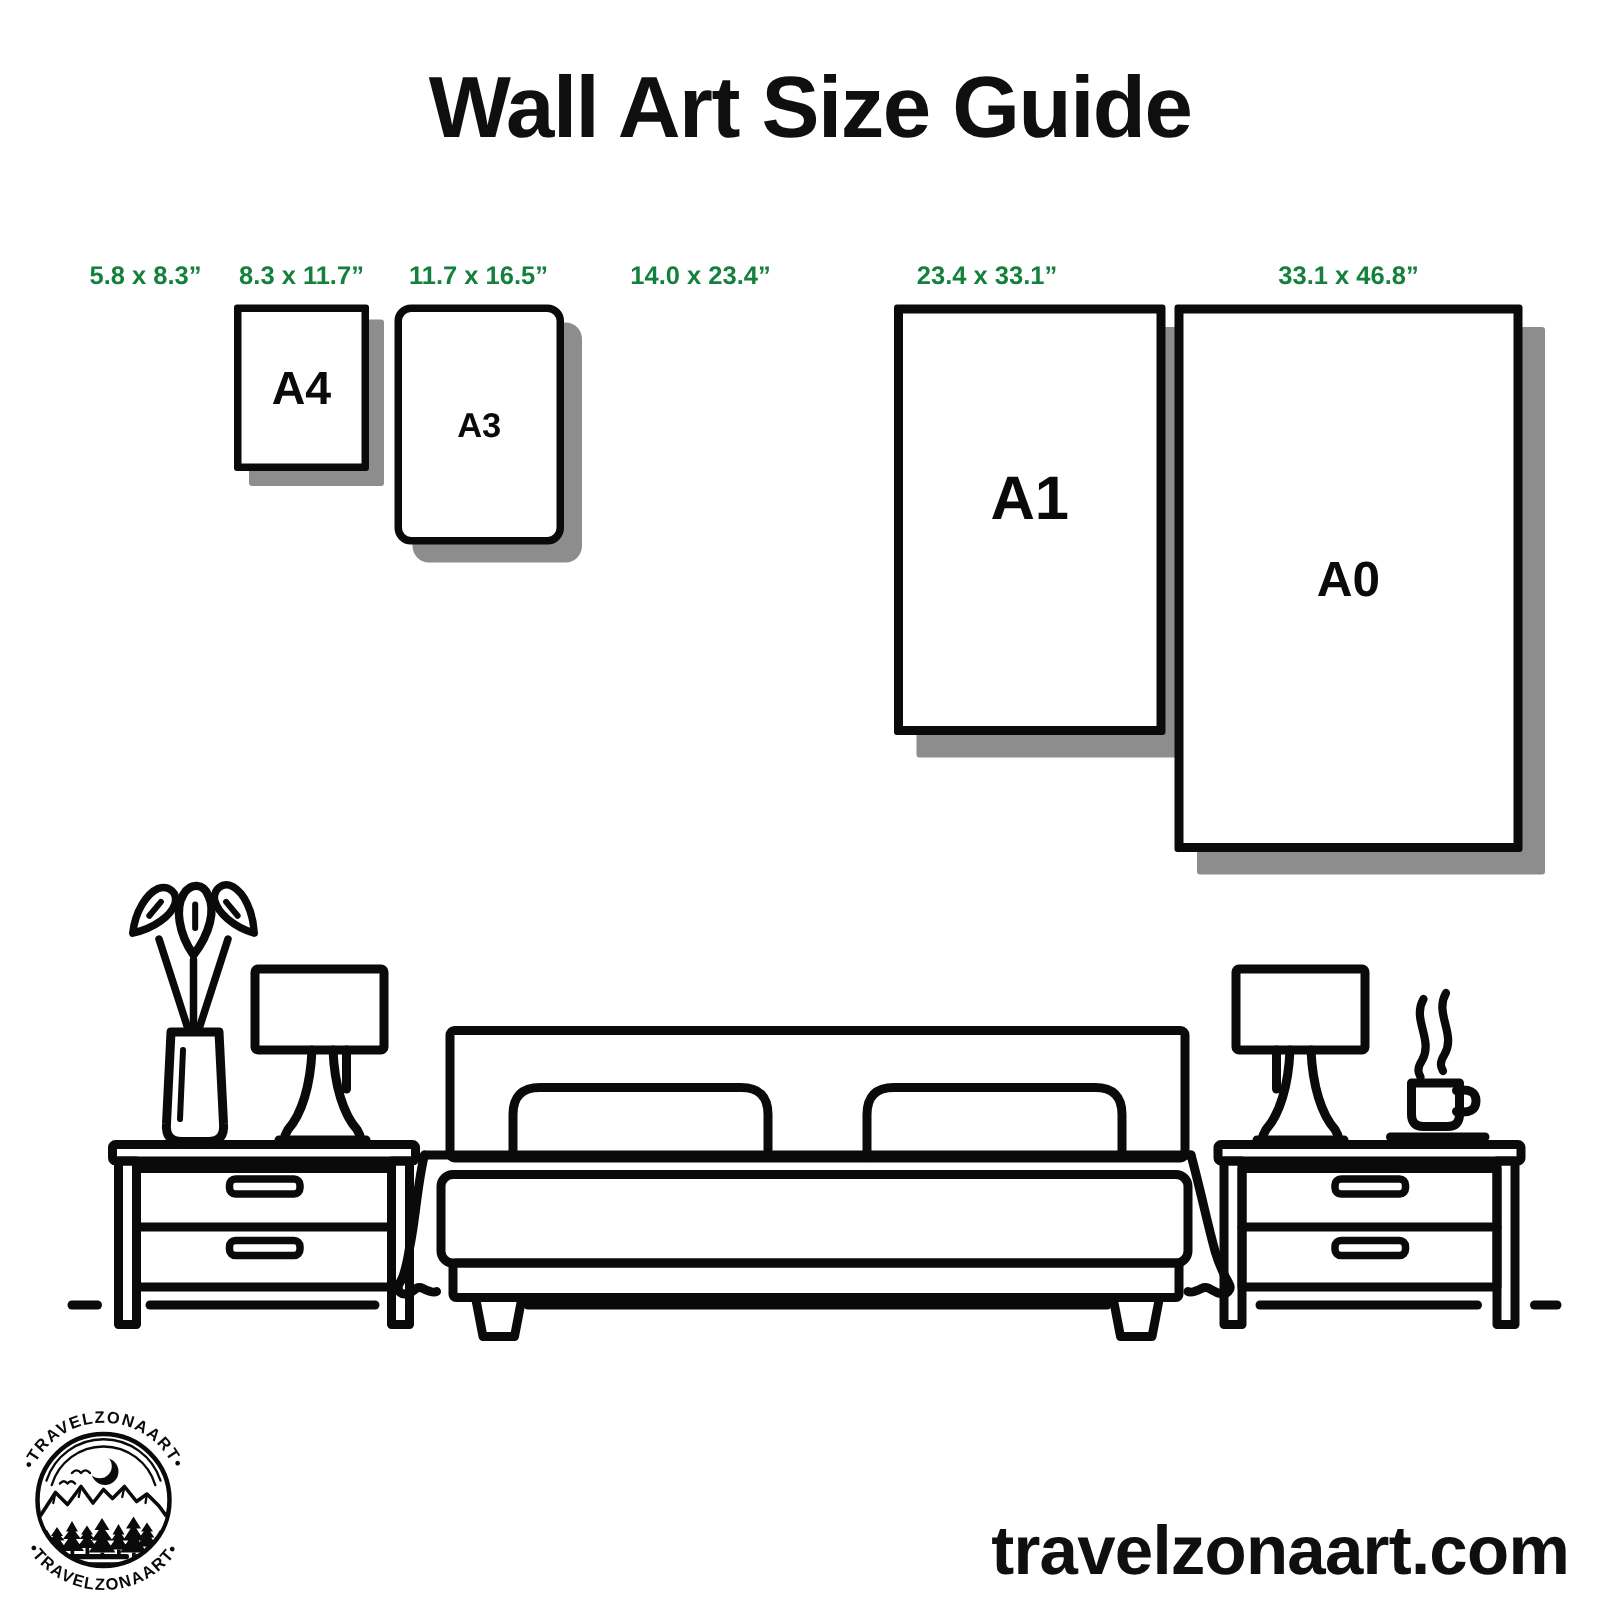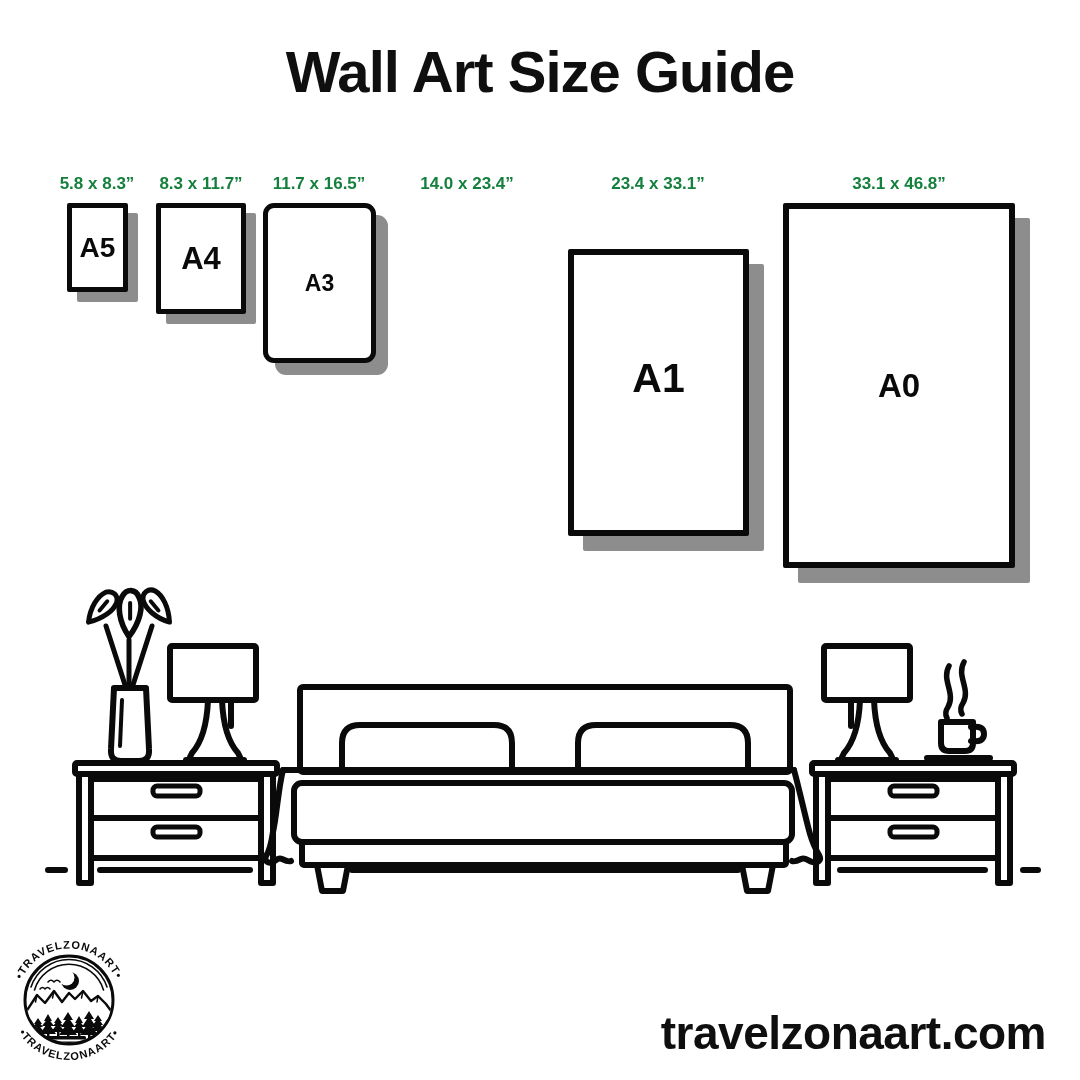--- a/index.html
+++ b/index.html
@@ -21,38 +21,35 @@
   svg .ink-stroke{stroke:#0a0a0a;fill:none;stroke-linecap:round;stroke-linejoin:round;}
 </style>
 </head>
 <body>
 
 <div class="canvas">
 
   <div class="page-title">Wall Art Size Guide</div>
 
   <div class="size-label" style="left:97px;">5.8 x 8.3”</div>
-  <div class="paper" style="left:67px;width:61px;height:89px;font-size:28px;box-shadow:10px 10px 0 #8d8d8d;">
-    <span class="letter">A5</span>
-  </div>
 
   <div class="size-label" style="left:201px;">8.3 x 11.7”</div>
   <div class="paper" style="left:156px;width:90px;height:111px;font-size:31px;box-shadow:10px 10px 0 #8d8d8d;">
     <span class="letter">A4</span>
   </div>
 
   <div class="size-label" style="left:319px;">11.7 x 16.5”</div>
   <div class="paper" style="left:263px;width:113px;height:160px;font-size:23px;box-shadow:12px 12px 0 #8d8d8d;border-radius:11px;">
     <span class="letter">A3</span>
   </div>
 
   <div class="size-label" style="left:467px;">14.0 x 23.4”</div>
 
   <div class="size-label" style="left:658px;">23.4 x 33.1”</div>
-  <div class="paper big" style="left:568px;width:181px;height:287px;font-size:41px;box-shadow:15px 15px 0 #8d8d8d;margin-top:46px;">
+  <div class="paper big" style="left:596px;width:181px;height:287px;font-size:41px;box-shadow:15px 15px 0 #8d8d8d;">
     <span class="letter" style="transform:translateY(-14px);">A1</span>
   </div>
 
   <div class="size-label" style="left:899px;">33.1 x 46.8”</div>
   <div class="paper big" style="left:783px;width:232px;height:365px;font-size:33px;box-shadow:15px 15px 0 #8d8d8d;">
     <span class="letter">A0</span>
   </div>
 
   <svg class="scene" width="1010" height="320" viewBox="35 580 1010 320">
 

